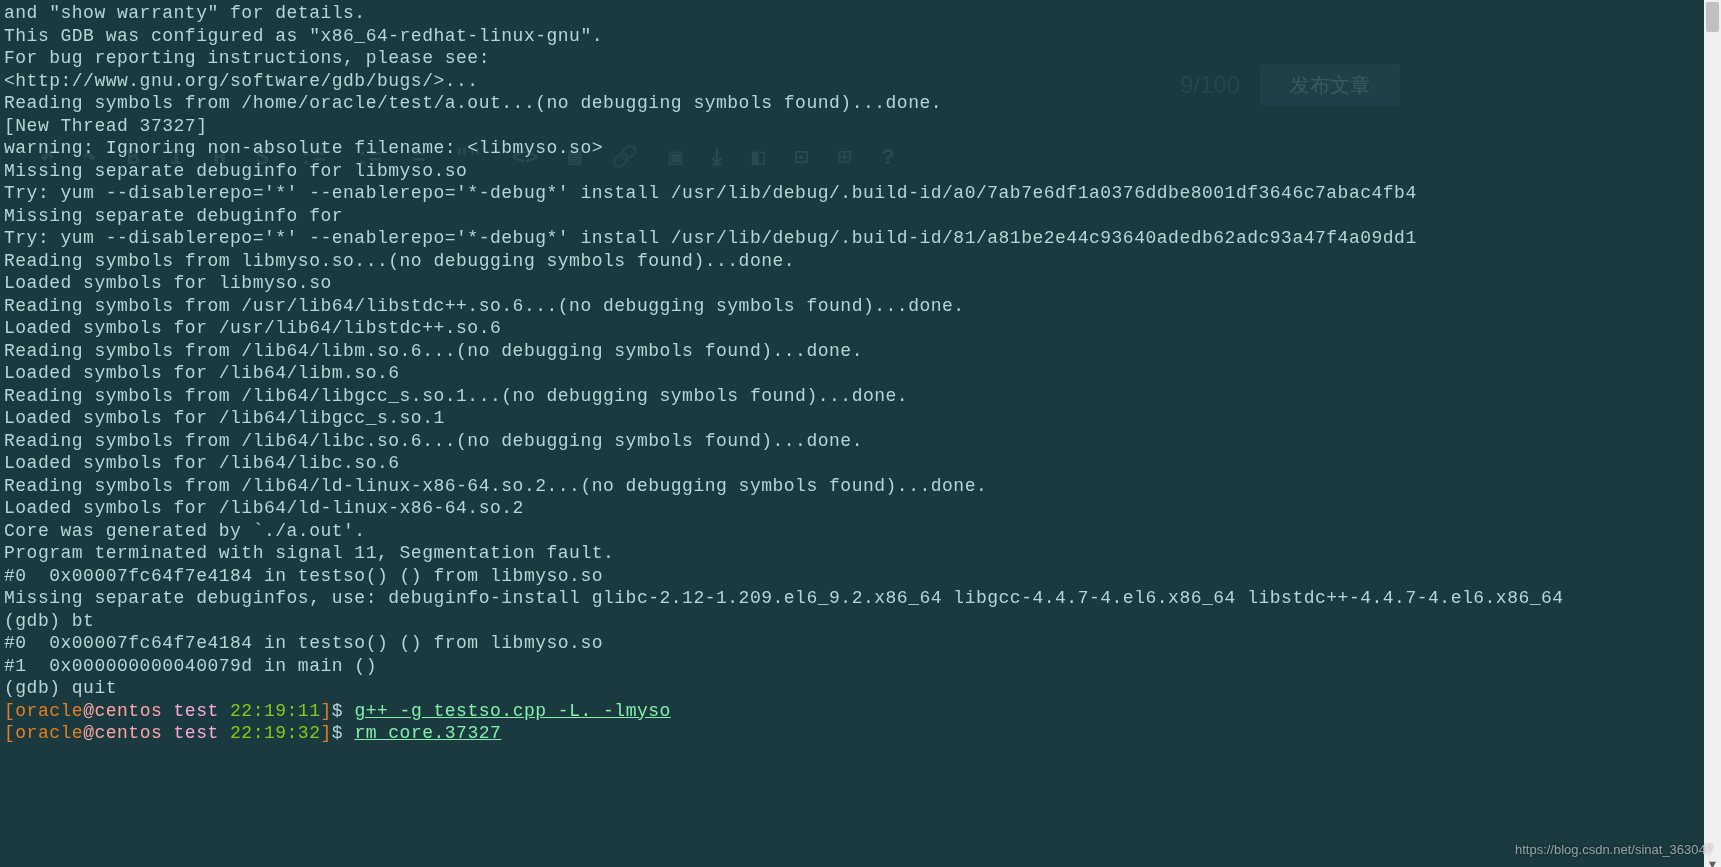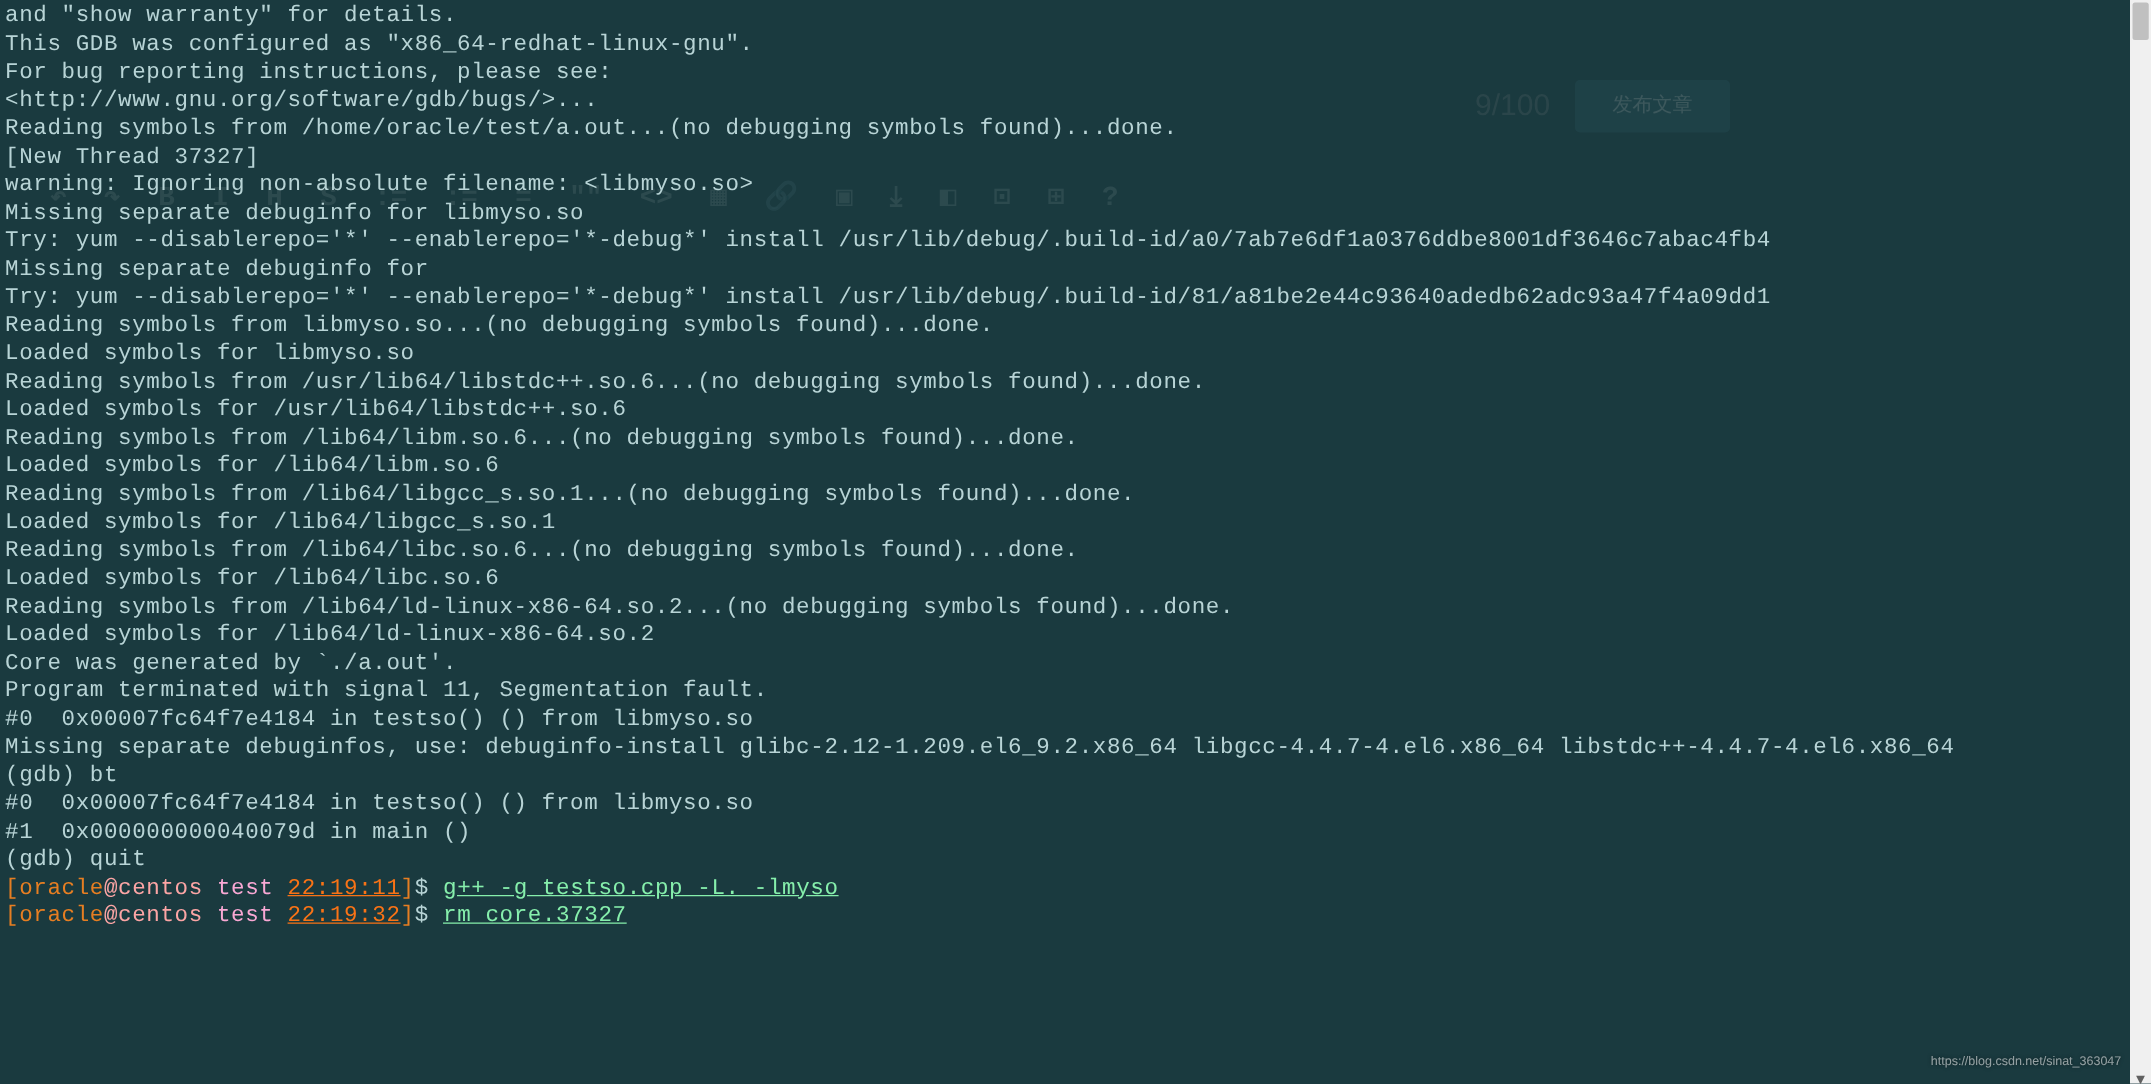--- a/index.html
+++ b/index.html
@@ -64,46 +64,46 @@
     }
     .bg-counter {
       font-size: 24px;
       color: #888;
     }
     .bg-publish {
       background: #3a6b7a;
       color: #fff;
       padding: 10px 30px;
       border-radius: 4px;
-      font-size: 16px;
+      font-size: 20px;
     }
     .bg-toolbar {
       position: absolute;
       top: 148px;
       left: 40px;
       display: flex;
       gap: 30px;
       opacity: 0.08;
       font-size: 22px;
       font-weight: bold;
       color: #fff;
     }
     .watermark {
       position: absolute;
       bottom: 6px;
-      right: 24px;
+      right: 8px;
       font-family: Arial, sans-serif;
-      font-size: 10px;
+      font-size: 13px;
       color: rgba(255,255,255,0.55);
       text-shadow: 0 0 3px rgba(0,0,0,0.5);
     }
     .user { color: #e67e22; }
     .host { color: #fca5a5; }
     .path { color: #f9a8d4; }
-    .time { color: #f97316; text-decoration: underline; }
+    .time { color: #84cc16; }
     .bracket { color: #e67e22; }
     .dollar { color: #b8d4d6; }
     .cmd { color: #86efac; text-decoration: underline; }
     .prompt-line { white-space: pre; }
   </style>
 </head>
 <body>
 
 <div class="bg-ui">
   <span class="bg-counter">9/100</span>

